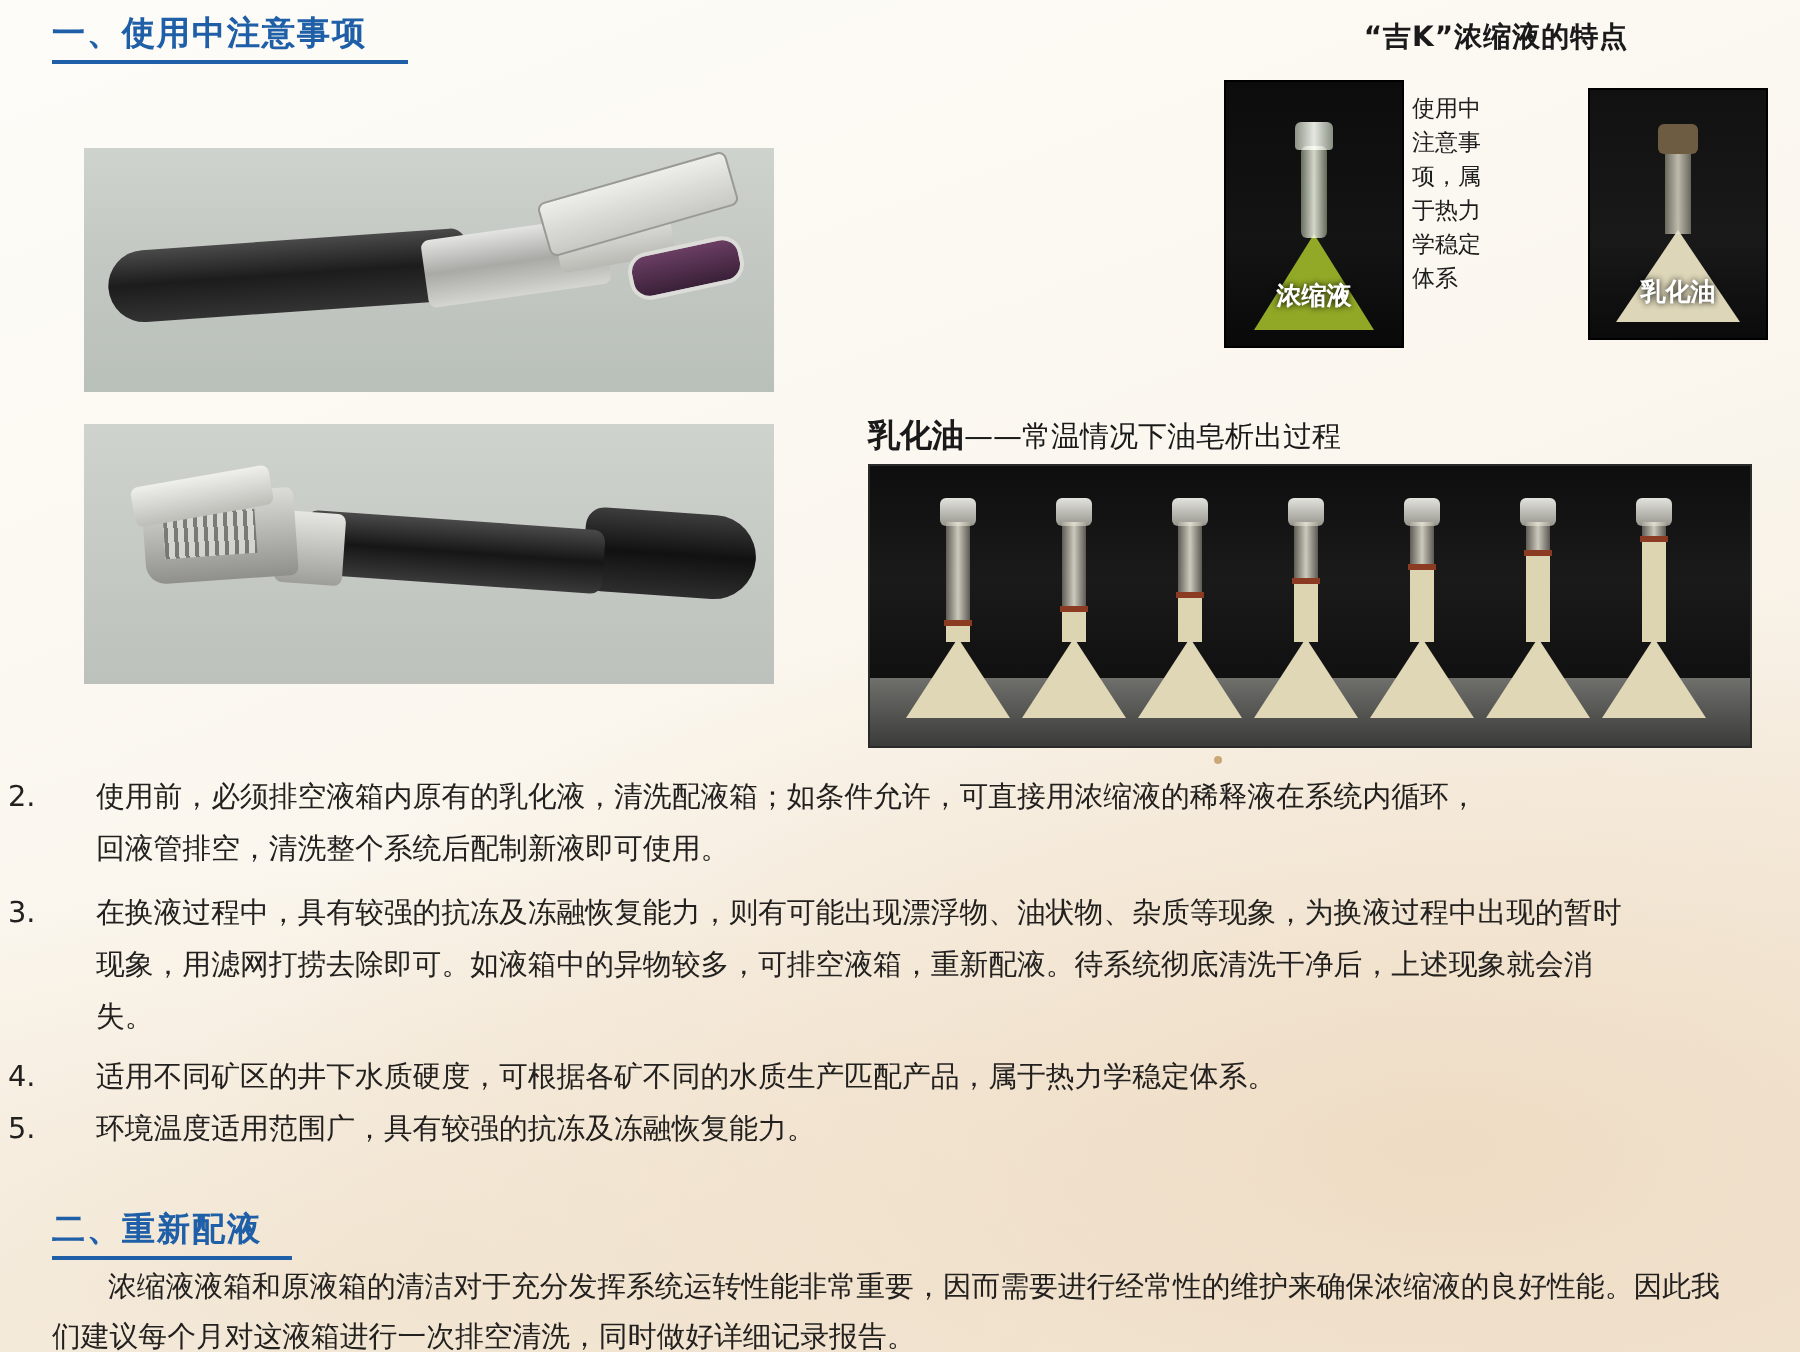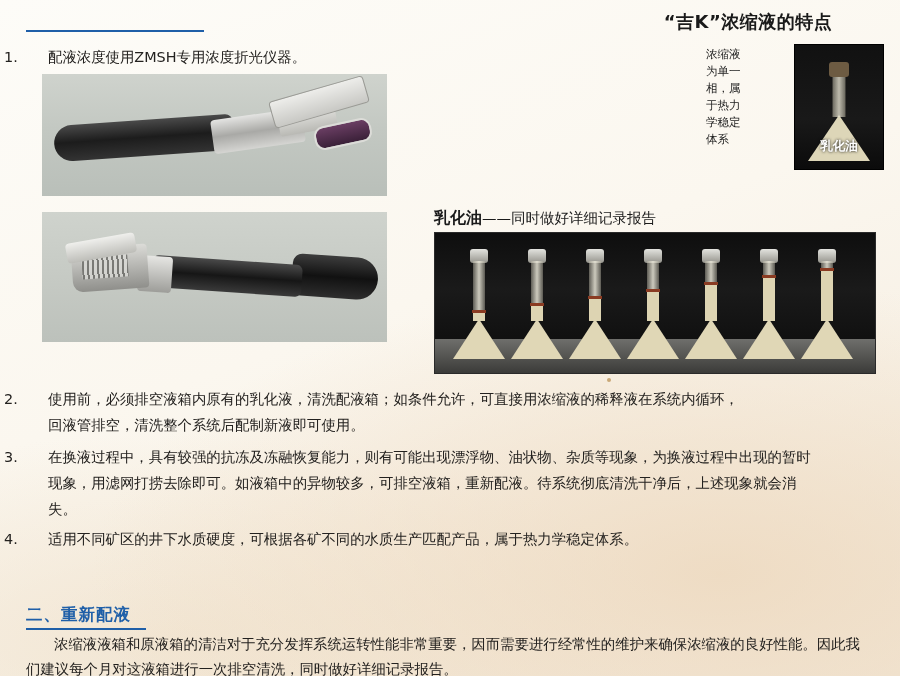--- a/index.html
+++ b/index.html
@@ -226,21 +226,21 @@
 
   
   .panel-tr {
     position: absolute;
     left: 612px;
     top: 10px;
     width: 272px;
   }
   .panel-tr-title {
     text-align: center;
-    font-size: 18px;
+    font-size: 14px;
     font-weight: bold;
     color: #1a1a1a;
     letter-spacing: .5px;
   }
   .tr-photos {
     position: absolute;
     left: 0;
     top: 30px;
     width: 272px;
     height: 132px;
@@ -447,25 +447,23 @@
     height: 4px;
     border-radius: 50%;
     background: #c9a877;
   }
 </style>
 </head>
 <body>
 
 <div class="page">
 
+  <div class="section-title sec1-title">一、使用中注意事项</div>
   <div class="sec1-underline"></div>
 
-  <div class="item1 body-text">
-    <span class="indent-text"><span class="num">1.</span><span>配液浓度使用ZMSH专用浓度折光仪器。</span></span>
-  </div>
 
   <div class="photo1">
     <div class="p1-handle"></div>
     <div class="p1-barrel"></div>
     <div class="p1-prism"></div>
     <div class="p1-cover"></div>
     <div class="p1-window"></div>
   </div>
 
   <div class="photo2">
@@ -473,32 +471,38 @@
     <div class="p2-body"></div>
     <div class="p2-collar"></div>
     <div class="p2-head"></div>
     <div class="p2-scale"></div>
     <div class="p2-cover"></div>
   </div>
 
   <div class="panel-tr">
     <div class="panel-tr-title">“吉K”浓缩液的特点</div>
     <div class="tr-photos">
-      <div class="tr-mid-text">浓缩液为单一相，属于热力学稳定体系</div>
+      <div class="tr-left-img">
+        <div class="flask-green"></div>
+        <div class="flask-green-neck"></div>
+        <div class="flask-green-stopper"></div>
+        <div class="tr-left-label">浓缩液</div>
+      </div>
+      <div class="tr-mid-text">使用中注意事项，属于热力学稳定体系</div>
       <div class="tr-right-img">
         <div class="flask-cream"></div>
         <div class="flask-cream-neck"></div>
         <div class="flask-cream-stopper"></div>
         <div class="tr-right-label">乳化油</div>
       </div>
     </div>
   </div>
 
   <div class="emul-title">
-    <b>乳化油</b><span>——同时做好详细记录报告</span>
+    <b>乳化油</b><span>——常温情况下油皂析出过程</span>
   </div>
 
   <div class="emul-photo">
     <div class="emul-bench"></div>
     <div id="vials">
         <div class="vial" style="left: 18px;">
           <div class="cap"></div>
           <div class="neck"></div>
           <div class="fill" style="height:8px"></div>
           <div class="line" style="bottom:46px"></div>
@@ -553,18 +557,21 @@
 
   <div class="para-block body-text" style="top:386px; width:720px;">
     <span class="indent-text"><span class="num">2.</span><span>使用前，必须排空液箱内原有的乳化液，清洗配液箱；如条件允许，可直接用浓缩液的稀释液在系统内循环，回液管排空，清洗整个系统后配制新液即可使用。</span></span>
   </div>
   <div class="para-block body-text" style="top:444px; width:790px;">
     <span class="indent-text"><span class="num">3.</span><span>在换液过程中，具有较强的抗冻及冻融恢复能力，则有可能出现漂浮物、油状物、杂质等现象，为换液过程中出现的暂时现象，用滤网打捞去除即可。如液箱中的异物较多，可排空液箱，重新配液。待系统彻底清洗干净后，上述现象就会消失。</span></span>
   </div>
   <div class="para-block body-text" style="top:526px; width:790px;">
     <span class="indent-text"><span class="num">4.</span><span>适用不同矿区的井下水质硬度，可根据各矿不同的水质生产匹配产品，属于热力学稳定体系。</span></span>
   </div>
+  <div class="para-block body-text" style="top:552px; width:790px;">
+    <span class="indent-text"><span class="num">5.</span><span>环境温度适用范围广，具有较强的抗冻及冻融恢复能力。</span></span>
+  </div>
 
   <div class="section-title sec2-title">二、重新配液</div>
   <div class="sec2-underline"></div>
   <div class="sec2-body">浓缩液液箱和原液箱的清洁对于充分发挥系统运转性能非常重要，因而需要进行经常性的维护来确保浓缩液的良好性能。因此我们建议每个月对这液箱进行一次排空清洗，同时做好详细记录报告。</div>
 
 </div>
 
 </body></html>

